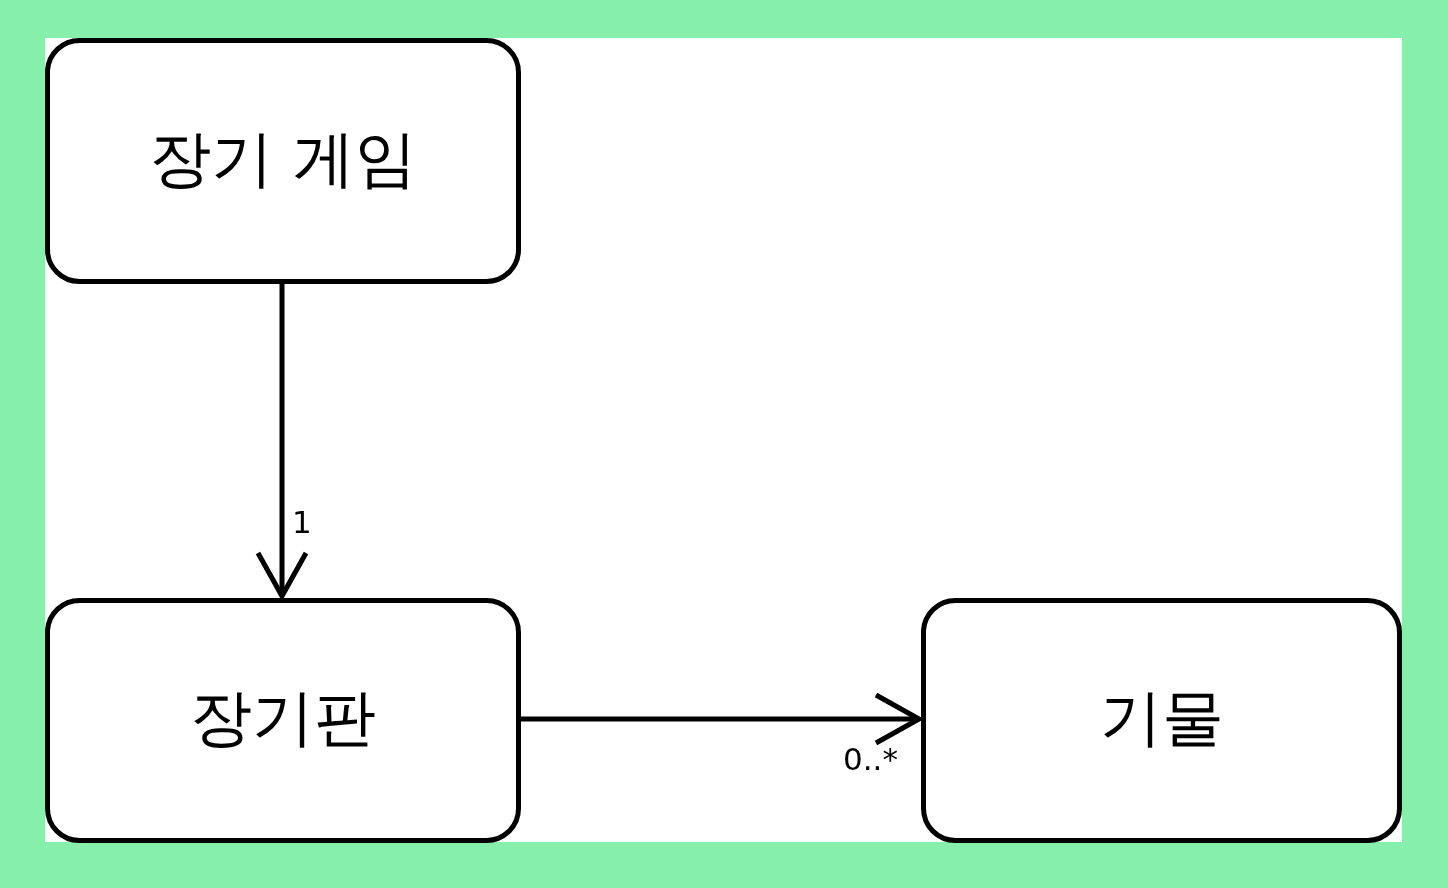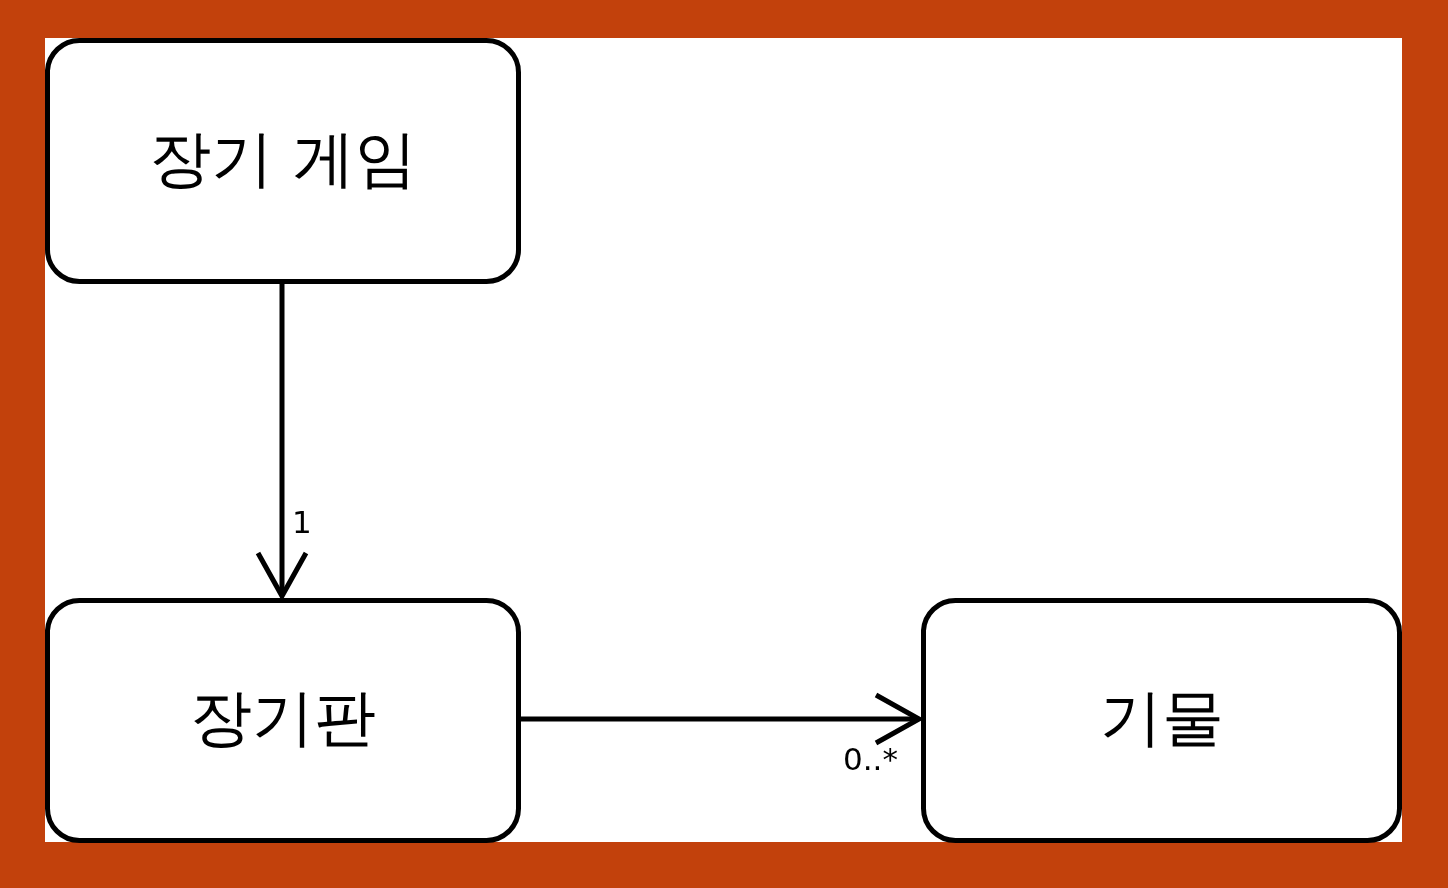--- a/index.html
+++ b/index.html
@@ -4,21 +4,21 @@
 <style>
   html, body {
     margin: 0;
     padding: 0;
     background: #000000;
   }
   #root {
     position: relative;
     width: 1448px;
     height: 888px;
-    background: #c2410c;
+    background: #86efac;
     overflow: hidden;
     font-family: "DejaVu Sans", "Liberation Sans", sans-serif;
   }
   #canvas {
     position: absolute;
     left: 45px;
     top: 38px;
     width: 1357px;
     height: 804px;
     background: #ffffff;

